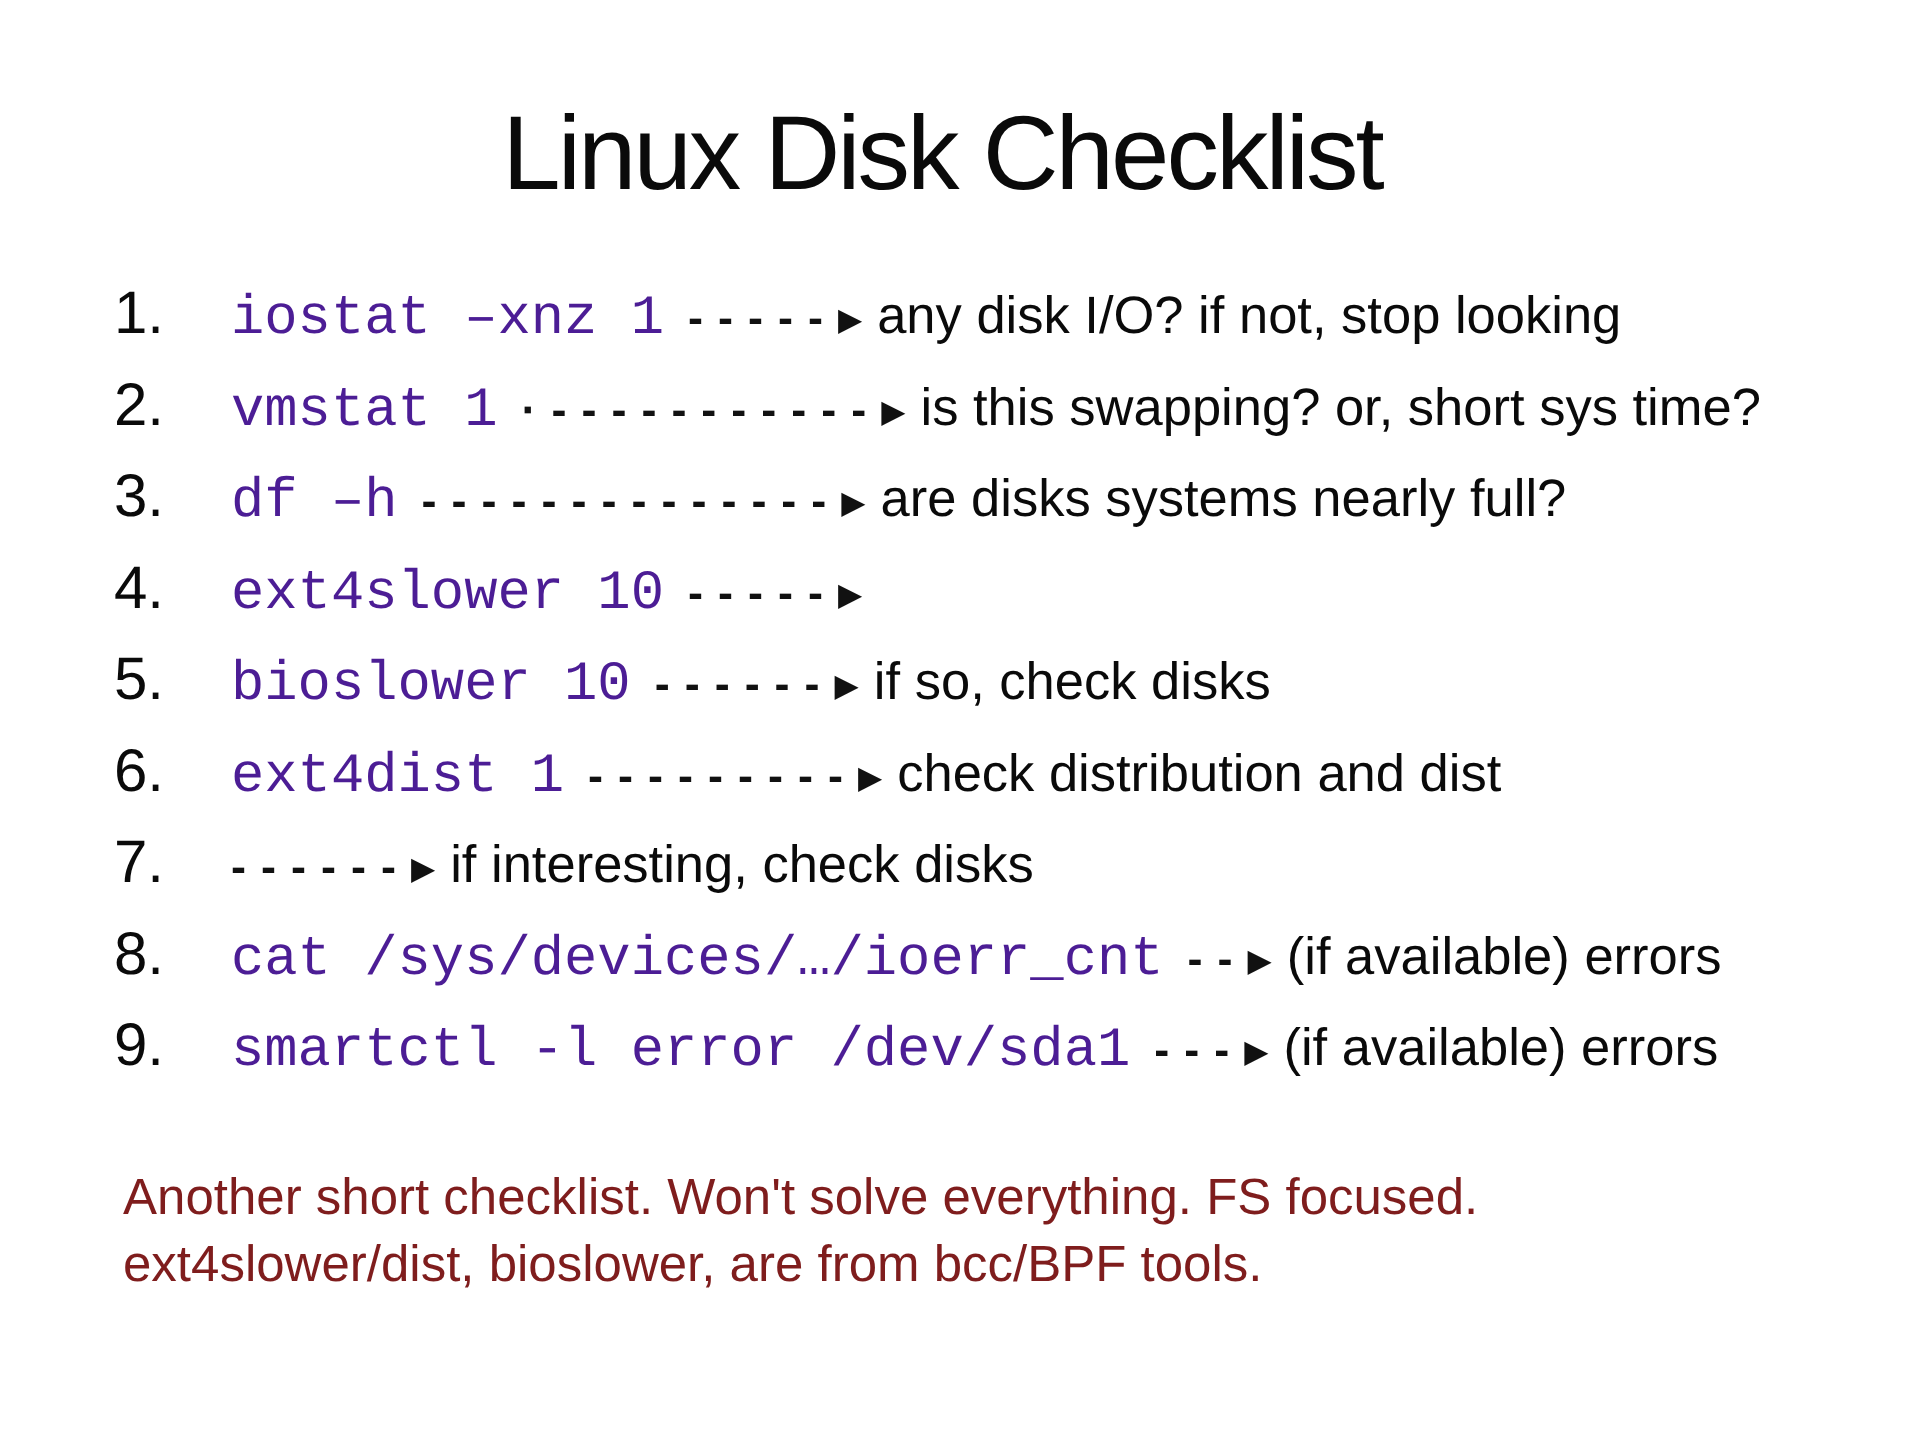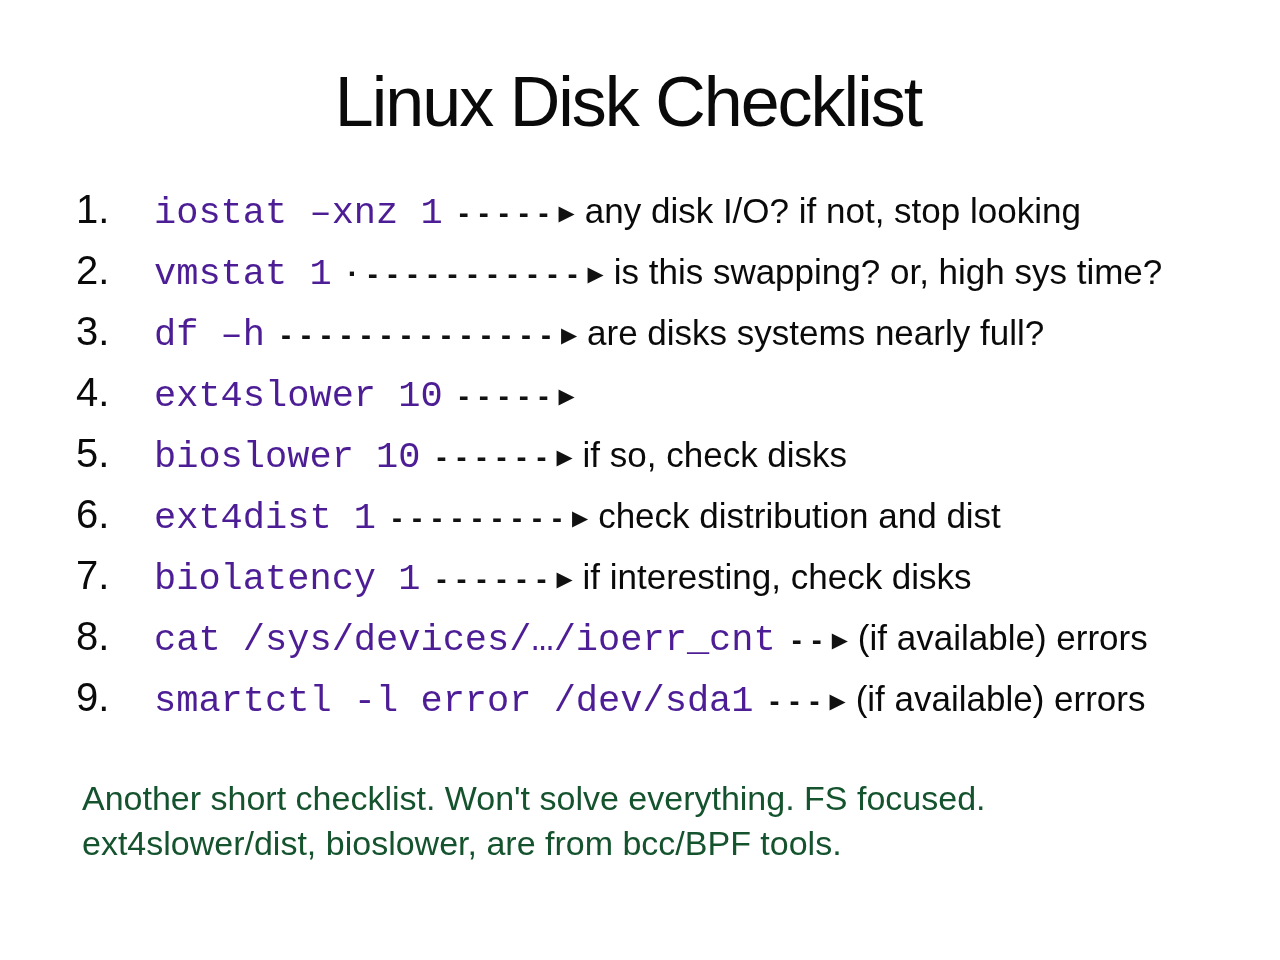--- a/index.html
+++ b/index.html
@@ -70,21 +70,21 @@
     color: #111;
   }
   .desc {
     font-size: 35px;
     color: #0a0a0a;
   }
   .footer {
     margin: 46px 0 0 82px;
     font-size: 34px;
     line-height: 45px;
-    color: #14532d;
+    color: #7f1d1d;
   }
 </style>
 </head>
 <body>
 
 <div class="slide">
 
   <h1 class="title">Linux Disk Checklist</h1>
 
   <ol class="checklist">
@@ -99,21 +99,21 @@
       <span class="desc">any disk I/O? if not, stop looking</span>
     </li>
 
     <li class="row">
       <span class="num">2.</span>
       <span class="cmd">vmstat 1</span>
       <span class="arrow">
           <span class="dashes">·-----------</span>
           <span class="head">▶</span>
         </span>
-      <span class="desc">is this swapping? or, high sys time?</span>
+      <span class="desc">is this swapping? or, short sys time?</span>
     </li>
 
     <li class="row">
       <span class="num">3.</span>
       <span class="cmd">df –h</span>
       <span class="arrow">
           <span class="dashes">--------------</span>
           <span class="head">▶</span>
         </span>
       <span class="desc">are disks systems nearly full?</span>
@@ -143,21 +143,20 @@
       <span class="cmd">ext4dist 1</span>
       <span class="arrow">
           <span class="dashes">---------</span>
           <span class="head">▶</span>
         </span>
       <span class="desc">check distribution and dist</span>
     </li>
 
     <li class="row">
       <span class="num">7.</span>
-      <span class="cmd">biolatency 1</span>
       <span class="arrow">
           <span class="dashes">------</span>
           <span class="head">▶</span>
         </span>
       <span class="desc">if interesting, check disks</span>
     </li>
 
     <li class="row">
       <span class="num">8.</span>
       <span class="cmd">cat /sys/devices/…/ioerr_cnt</span>

